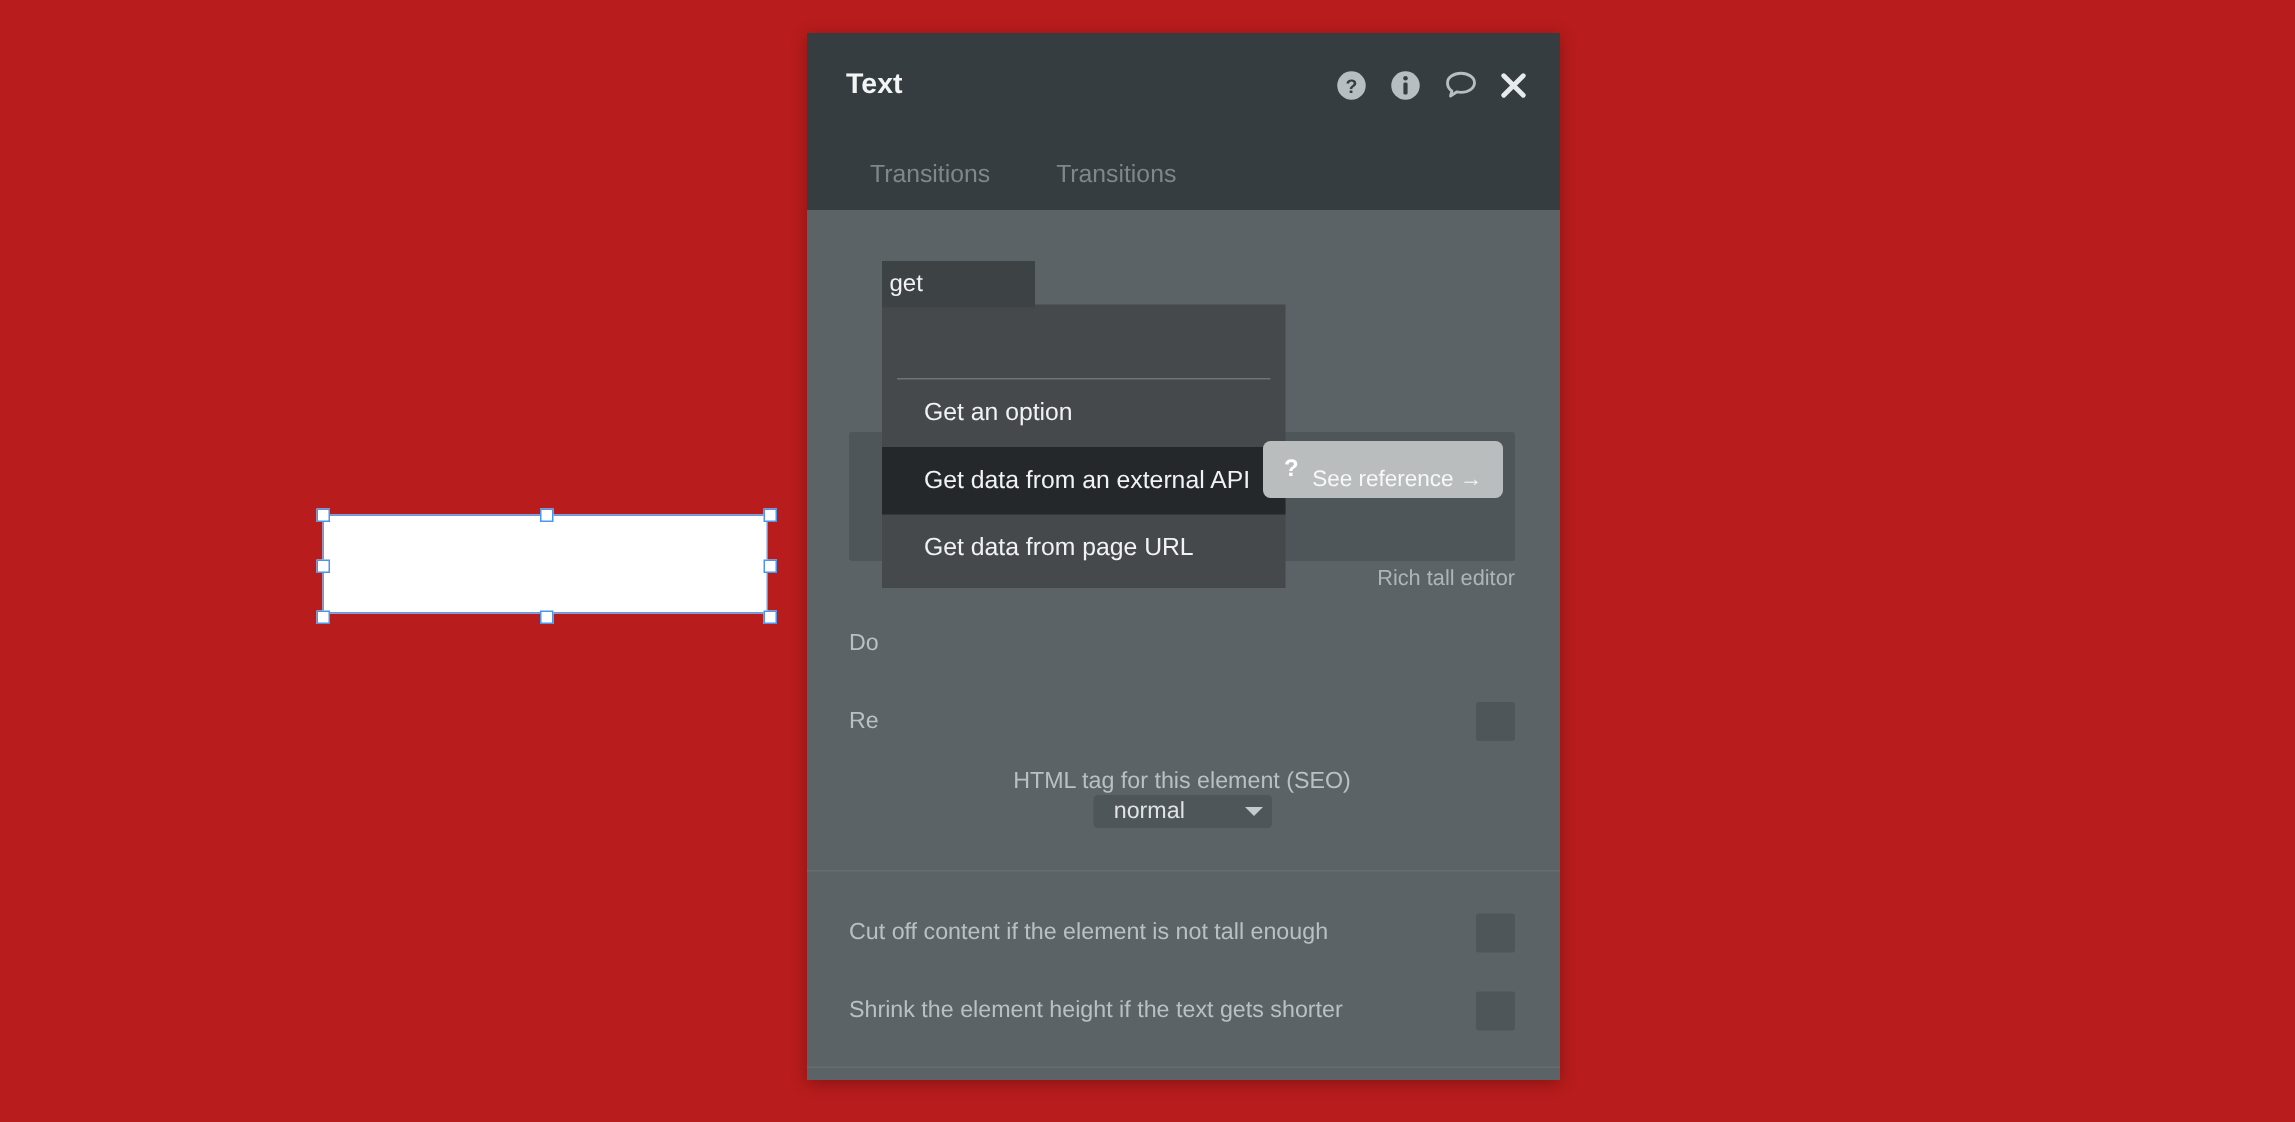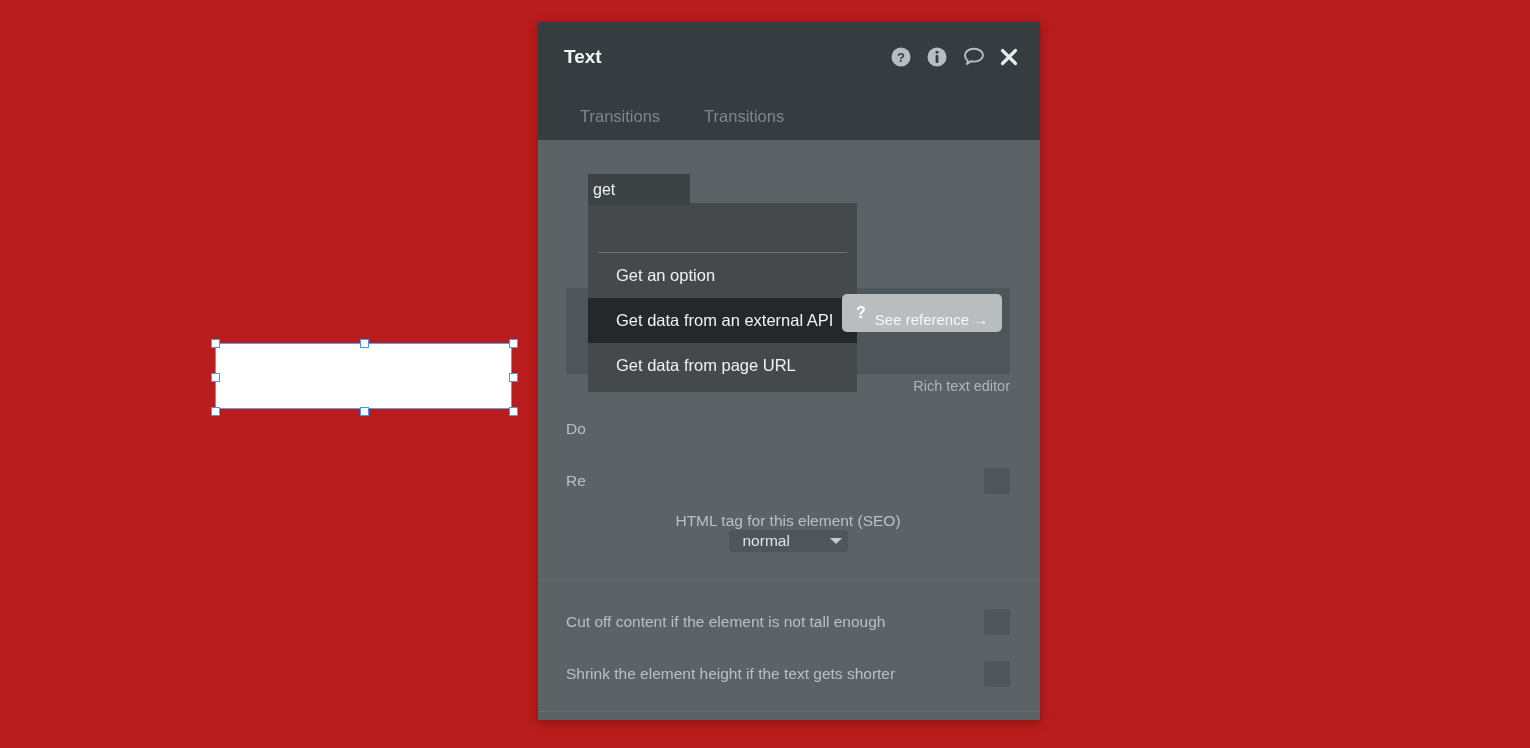--- a/index.html
+++ b/index.html
@@ -245,21 +245,21 @@
 
     <div class="tabbar">
       <div class="tab">Transitions</div>
       <div class="tab">Transitions</div>
     </div>
 
     <div class="panel-body">
 
       <div class="content-box"></div>
 
-      <div class="rte-label">Rich text editor</div>
+      <div class="rte-label">Rich tall editor</div>
 
       <div class="row" style="top:276px;">
         <span class="row-label">Do</span>
       </div>
 
       <div class="row" style="top:328px;">
         <span class="row-label">Re</span>
         <span class="checkbox"></span>
       </div>
 

